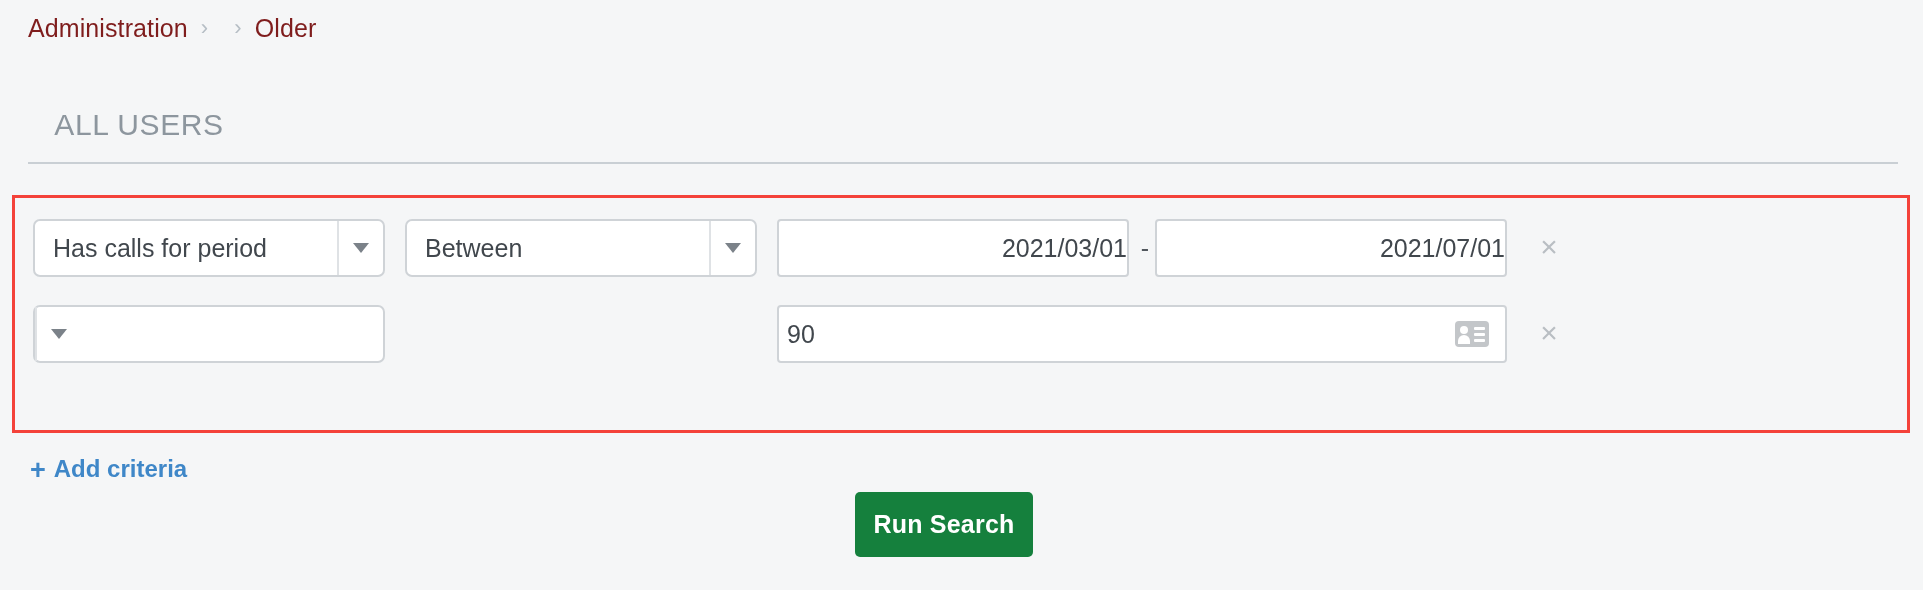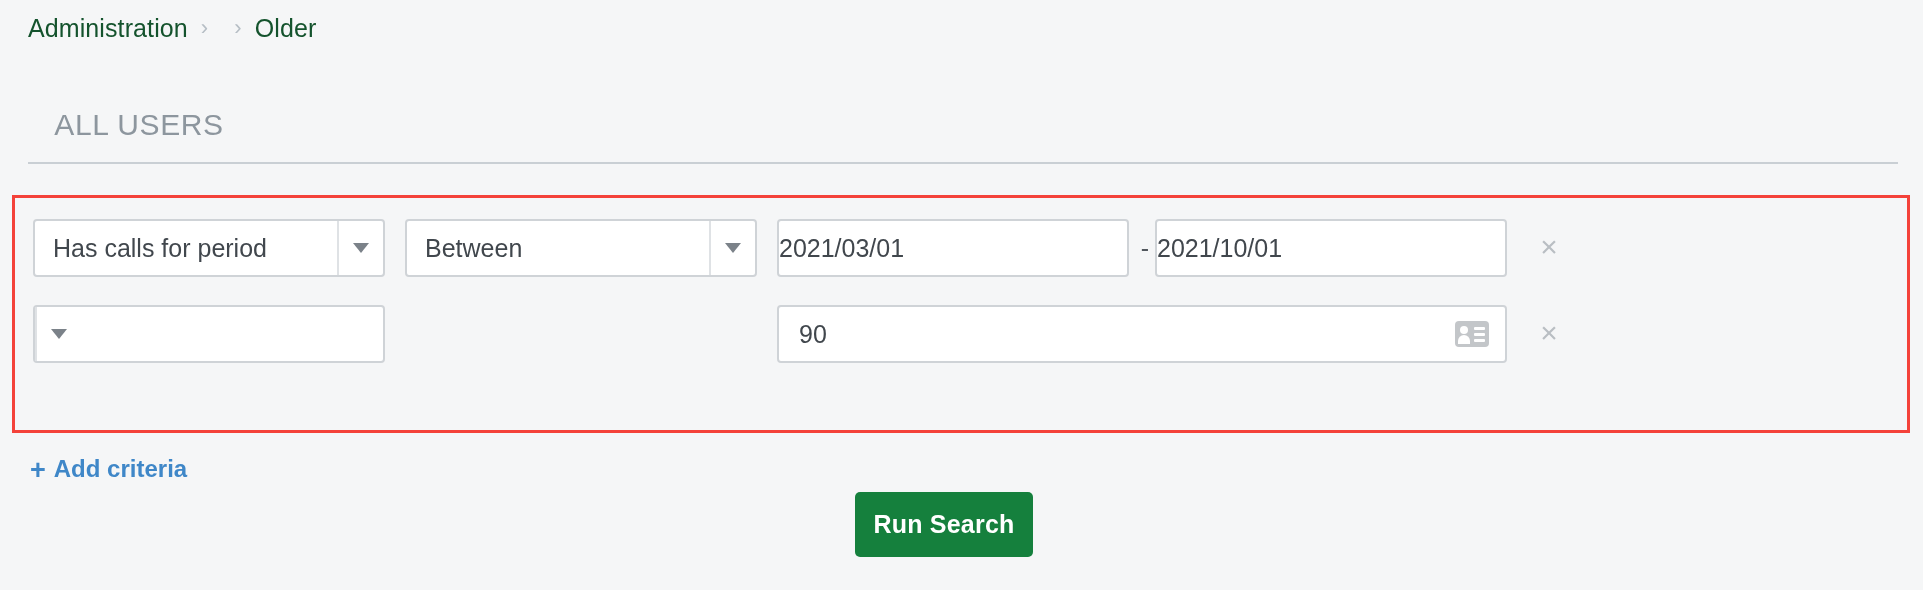--- a/index.html
+++ b/index.html
@@ -26,21 +26,21 @@
     position: absolute;
     left: 28px;
     top: 14px;
     font-size: 25px;
     color: #97a0a8;
     letter-spacing: 0.1px;
     white-space: nowrap;
     display: flex;
     align-items: center;
   }
-  .breadcrumb .crumb { color: #14532d; }
+  .breadcrumb .crumb { color: #7f1d1d; }
   .breadcrumb .sep {
     margin: 0 13px;
     color: #b6bec5;
     font-size: 22px;
     position: relative;
     top: -1px;
   }
 
   
   .tabstrip {
@@ -112,20 +112,21 @@
     border-radius: 4px;
     font-size: 25px;
     color: #41474d;
     display: flex;
     align-items: center;
   }
 
   .select {
     position: relative;
     padding: 0 0 0 0;
+    border-radius: 7px;
   }
   .select .label {
     flex: 1 1 auto;
     padding-left: 18px;
     white-space: nowrap;
     overflow: hidden;
   }
   .select .caret-box {
     flex: 0 0 auto;
     width: 44px;
@@ -150,26 +151,26 @@
   .val-dash   {
     position: absolute; left: 1120px; width: 20px;
     text-align: center; font-size: 25px; color: #51575d;
     line-height: 58px; height: 58px;
   }
   .val-date-b { position: absolute; left: 1140px; width: 352px; justify-content: center; }
 
   .val-wide   { position: absolute; left: 762px; width: 730px; }
   .val-wide .text {
     flex: 1 1 auto;
-    padding-left: 20px;
+    padding-left: 8px;
     white-space: nowrap;
   }
   .val-date-a .text, .val-date-b .text {
     width: 100%;
-    text-align: left;
+    text-align: right;
   }
 
   
   .idcard {
     flex: 0 0 auto;
     margin-right: 16px;
     width: 34px;
     height: 26px;
     border-radius: 4px;
     background: #c3c6c9;
@@ -287,21 +288,21 @@
           </span>
       </div>
 
       <div class="ctrl val-date-a">
         <span class="text">2021/03/01</span>
       </div>
 
       <div class="val-dash">-</div>
 
       <div class="ctrl val-date-b">
-        <span class="text">2021/10/01</span>
+        <span class="text">2021/07/01</span>
       </div>
 
       <div class="remove-x">×</div>
     </div>
 
     <div class="row r2">
       <div class="ctrl select sel-field">
         <span class="caret-box">
             <span class="caret"></span>
           </span>

